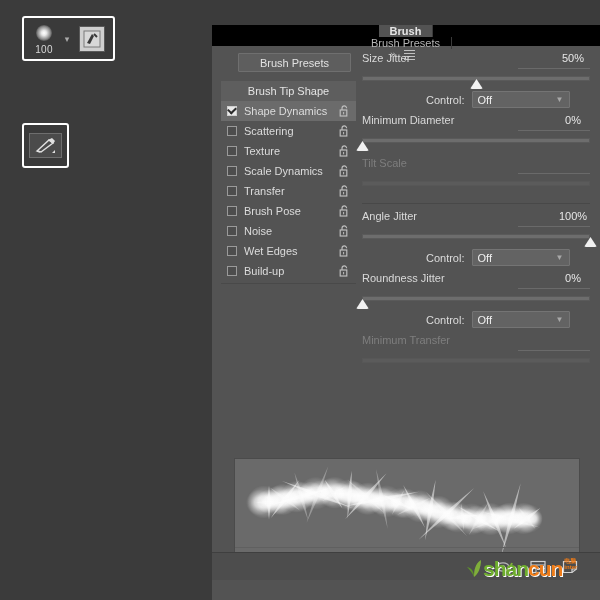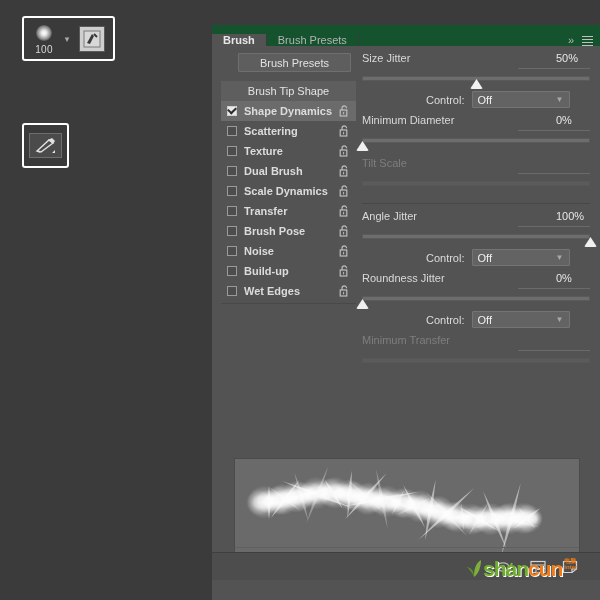--- a/index.html
+++ b/index.html
@@ -52,21 +52,21 @@
     width:33px;height:25px;background:#4b4b4b;border:1px solid #6e6e6e;
     display:flex;align-items:center;justify-content:center;box-sizing:border-box;
   }
 
   
   .panel{
     position:absolute;left:212px;top:25px;width:388px;height:575px;
     background:#535353;
   }
   .panel-tabs{
-    height:21px;background:#14532d;display:flex;align-items:flex-end;position:relative;
+    height:21px;background:#000000;display:flex;align-items:center;position:relative;flex-direction:column;
   }
   .tab{
     padding:0 11px;display:flex;align-items:center;font-size:11px;color:#b4b4b4;
     border-right:1px solid #3a3a3a;
   }
   .tab.active{background:#535353;color:#e6e6e6;font-weight:bold;}
   .tabs-spacer{flex:1;}
   .tab-icons{display:flex;align-items:center;gap:8px;padding-right:7px;}
   .ic{color:#b9b9b9;font-size:11px;line-height:1;}
   .ic.bars{display:flex;flex-direction:column;gap:2px;}
@@ -82,21 +82,21 @@
     margin:7px 0 0 17px;width:113px;height:19px;background:#5e5e5e;
     border:1px solid #6f6f6f;box-sizing:border-box;
     display:flex;align-items:center;justify-content:center;
     font-size:11px;color:#e2e2e2;border-radius:1px;
   }
   .tip-shape{
     margin-top:9px;width:135px;height:20px;background:#5e5e5e;
     display:flex;align-items:center;justify-content:center;
     font-size:11px;color:#e4e4e4;
   }
-  .opt-list{width:135px;font-weight:bold;}
+  .opt-list{width:135px;}
   .opt-row{
     height:20px;display:flex;align-items:center;padding-left:6px;
     box-sizing:border-box;position:relative;
   }
   .opt-row.sel{background:#6b6b6b;}
   .cb{
     width:10px;height:10px;border:1px solid #9a9a9a;background:#4d4d4d;
     box-sizing:border-box;margin-right:7px;flex:0 0 auto;
     display:flex;align-items:center;justify-content:center;
   }
@@ -110,21 +110,21 @@
 
   
   .col-div{width:135px;height:1px;background:#494949;margin-top:2px;}
 
   
   .right-col{position:absolute;left:150px;top:0;width:228px;}
   .ctl-block{padding-top:6px;}
   .lbl-row{display:flex;align-items:baseline;height:15px;}
   .lbl{font-size:11px;color:#d9d9d9;flex:1;}
   .lbl.dim{color:#7e7e7e;}
-  .val{font-size:11px;color:#e6e6e6;min-width:34px;}
+  .val{font-size:11px;color:#e6e6e6;min-width:34px;text-align:center;}
   .underline{height:1px;background:#6a6a6a;margin-top:1px;}
   .underline.sm{width:72px;margin-left:auto;}
 
   .slider{position:relative;height:16px;margin-top:4px;}
   .track{
     position:absolute;left:0;right:0;top:3px;height:5px;
     background:#6d6d6d;border:1px solid #5a5a5a;box-sizing:border-box;
   }
   .track.dim{background:#5b5b5b;border-color:#575757;}
   .knob{
@@ -271,29 +271,20 @@
               <span class="cb"></span>
               <span class="opt-label">Texture</span>
               <span class="lock"><svg width="11" height="12" viewBox="0 0 11 12">
                   <path d="M3 5 V3.2 A2.3 2.3 0 0 1 7.6 3.2" fill="none" stroke="#bdbdbd" stroke-width="1.2"></path>
                   <rect x="1.2" y="5" width="6.6" height="6" fill="none" stroke="#bdbdbd" stroke-width="1.2"></rect>
                   <rect x="4.1" y="7" width="1" height="2.3" fill="#bdbdbd"></rect>
                 </svg></span>
             </div>
             <div class="opt-row">
               <span class="cb"></span>
-              <span class="opt-label">Dual Brush</span>
-              <span class="lock"><svg width="11" height="12" viewBox="0 0 11 12">
-                  <path d="M3 5 V3.2 A2.3 2.3 0 0 1 7.6 3.2" fill="none" stroke="#bdbdbd" stroke-width="1.2"></path>
-                  <rect x="1.2" y="5" width="6.6" height="6" fill="none" stroke="#bdbdbd" stroke-width="1.2"></rect>
-                  <rect x="4.1" y="7" width="1" height="2.3" fill="#bdbdbd"></rect>
-                </svg></span>
-            </div>
-            <div class="opt-row">
-              <span class="cb"></span>
               <span class="opt-label">Scale Dynamics</span>
               <span class="lock"><svg width="11" height="12" viewBox="0 0 11 12">
                   <path d="M3 5 V3.2 A2.3 2.3 0 0 1 7.6 3.2" fill="none" stroke="#bdbdbd" stroke-width="1.2"></path>
                   <rect x="1.2" y="5" width="6.6" height="6" fill="none" stroke="#bdbdbd" stroke-width="1.2"></rect>
                   <rect x="4.1" y="7" width="1" height="2.3" fill="#bdbdbd"></rect>
                 </svg></span>
             </div>
             <div class="opt-row">
               <span class="cb"></span>
               <span class="opt-label">Transfer</span>
@@ -316,30 +307,30 @@
               <span class="cb"></span>
               <span class="opt-label">Noise</span>
               <span class="lock"><svg width="11" height="12" viewBox="0 0 11 12">
                   <path d="M3 5 V3.2 A2.3 2.3 0 0 1 7.6 3.2" fill="none" stroke="#bdbdbd" stroke-width="1.2"></path>
                   <rect x="1.2" y="5" width="6.6" height="6" fill="none" stroke="#bdbdbd" stroke-width="1.2"></rect>
                   <rect x="4.1" y="7" width="1" height="2.3" fill="#bdbdbd"></rect>
                 </svg></span>
             </div>
             <div class="opt-row">
               <span class="cb"></span>
+              <span class="opt-label">Wet Edges</span>
+              <span class="lock"><svg width="11" height="12" viewBox="0 0 11 12">
+                  <path d="M3 5 V3.2 A2.3 2.3 0 0 1 7.6 3.2" fill="none" stroke="#bdbdbd" stroke-width="1.2"></path>
+                  <rect x="1.2" y="5" width="6.6" height="6" fill="none" stroke="#bdbdbd" stroke-width="1.2"></rect>
+                  <rect x="4.1" y="7" width="1" height="2.3" fill="#bdbdbd"></rect>
+                </svg></span>
+            </div>
+            <div class="opt-row">
+              <span class="cb"></span>
               <span class="opt-label">Build-up</span>
-              <span class="lock"><svg width="11" height="12" viewBox="0 0 11 12">
-                  <path d="M3 5 V3.2 A2.3 2.3 0 0 1 7.6 3.2" fill="none" stroke="#bdbdbd" stroke-width="1.2"></path>
-                  <rect x="1.2" y="5" width="6.6" height="6" fill="none" stroke="#bdbdbd" stroke-width="1.2"></rect>
-                  <rect x="4.1" y="7" width="1" height="2.3" fill="#bdbdbd"></rect>
-                </svg></span>
-            </div>
-            <div class="opt-row">
-              <span class="cb"></span>
-              <span class="opt-label">Wet Edges</span>
               <span class="lock"><svg width="11" height="12" viewBox="0 0 11 12">
                   <path d="M3 5 V3.2 A2.3 2.3 0 0 1 7.6 3.2" fill="none" stroke="#bdbdbd" stroke-width="1.2"></path>
                   <rect x="1.2" y="5" width="6.6" height="6" fill="none" stroke="#bdbdbd" stroke-width="1.2"></rect>
                   <rect x="4.1" y="7" width="1" height="2.3" fill="#bdbdbd"></rect>
                 </svg></span>
             </div>
           </div>
         <div class="col-div"></div>
       </div>
 

